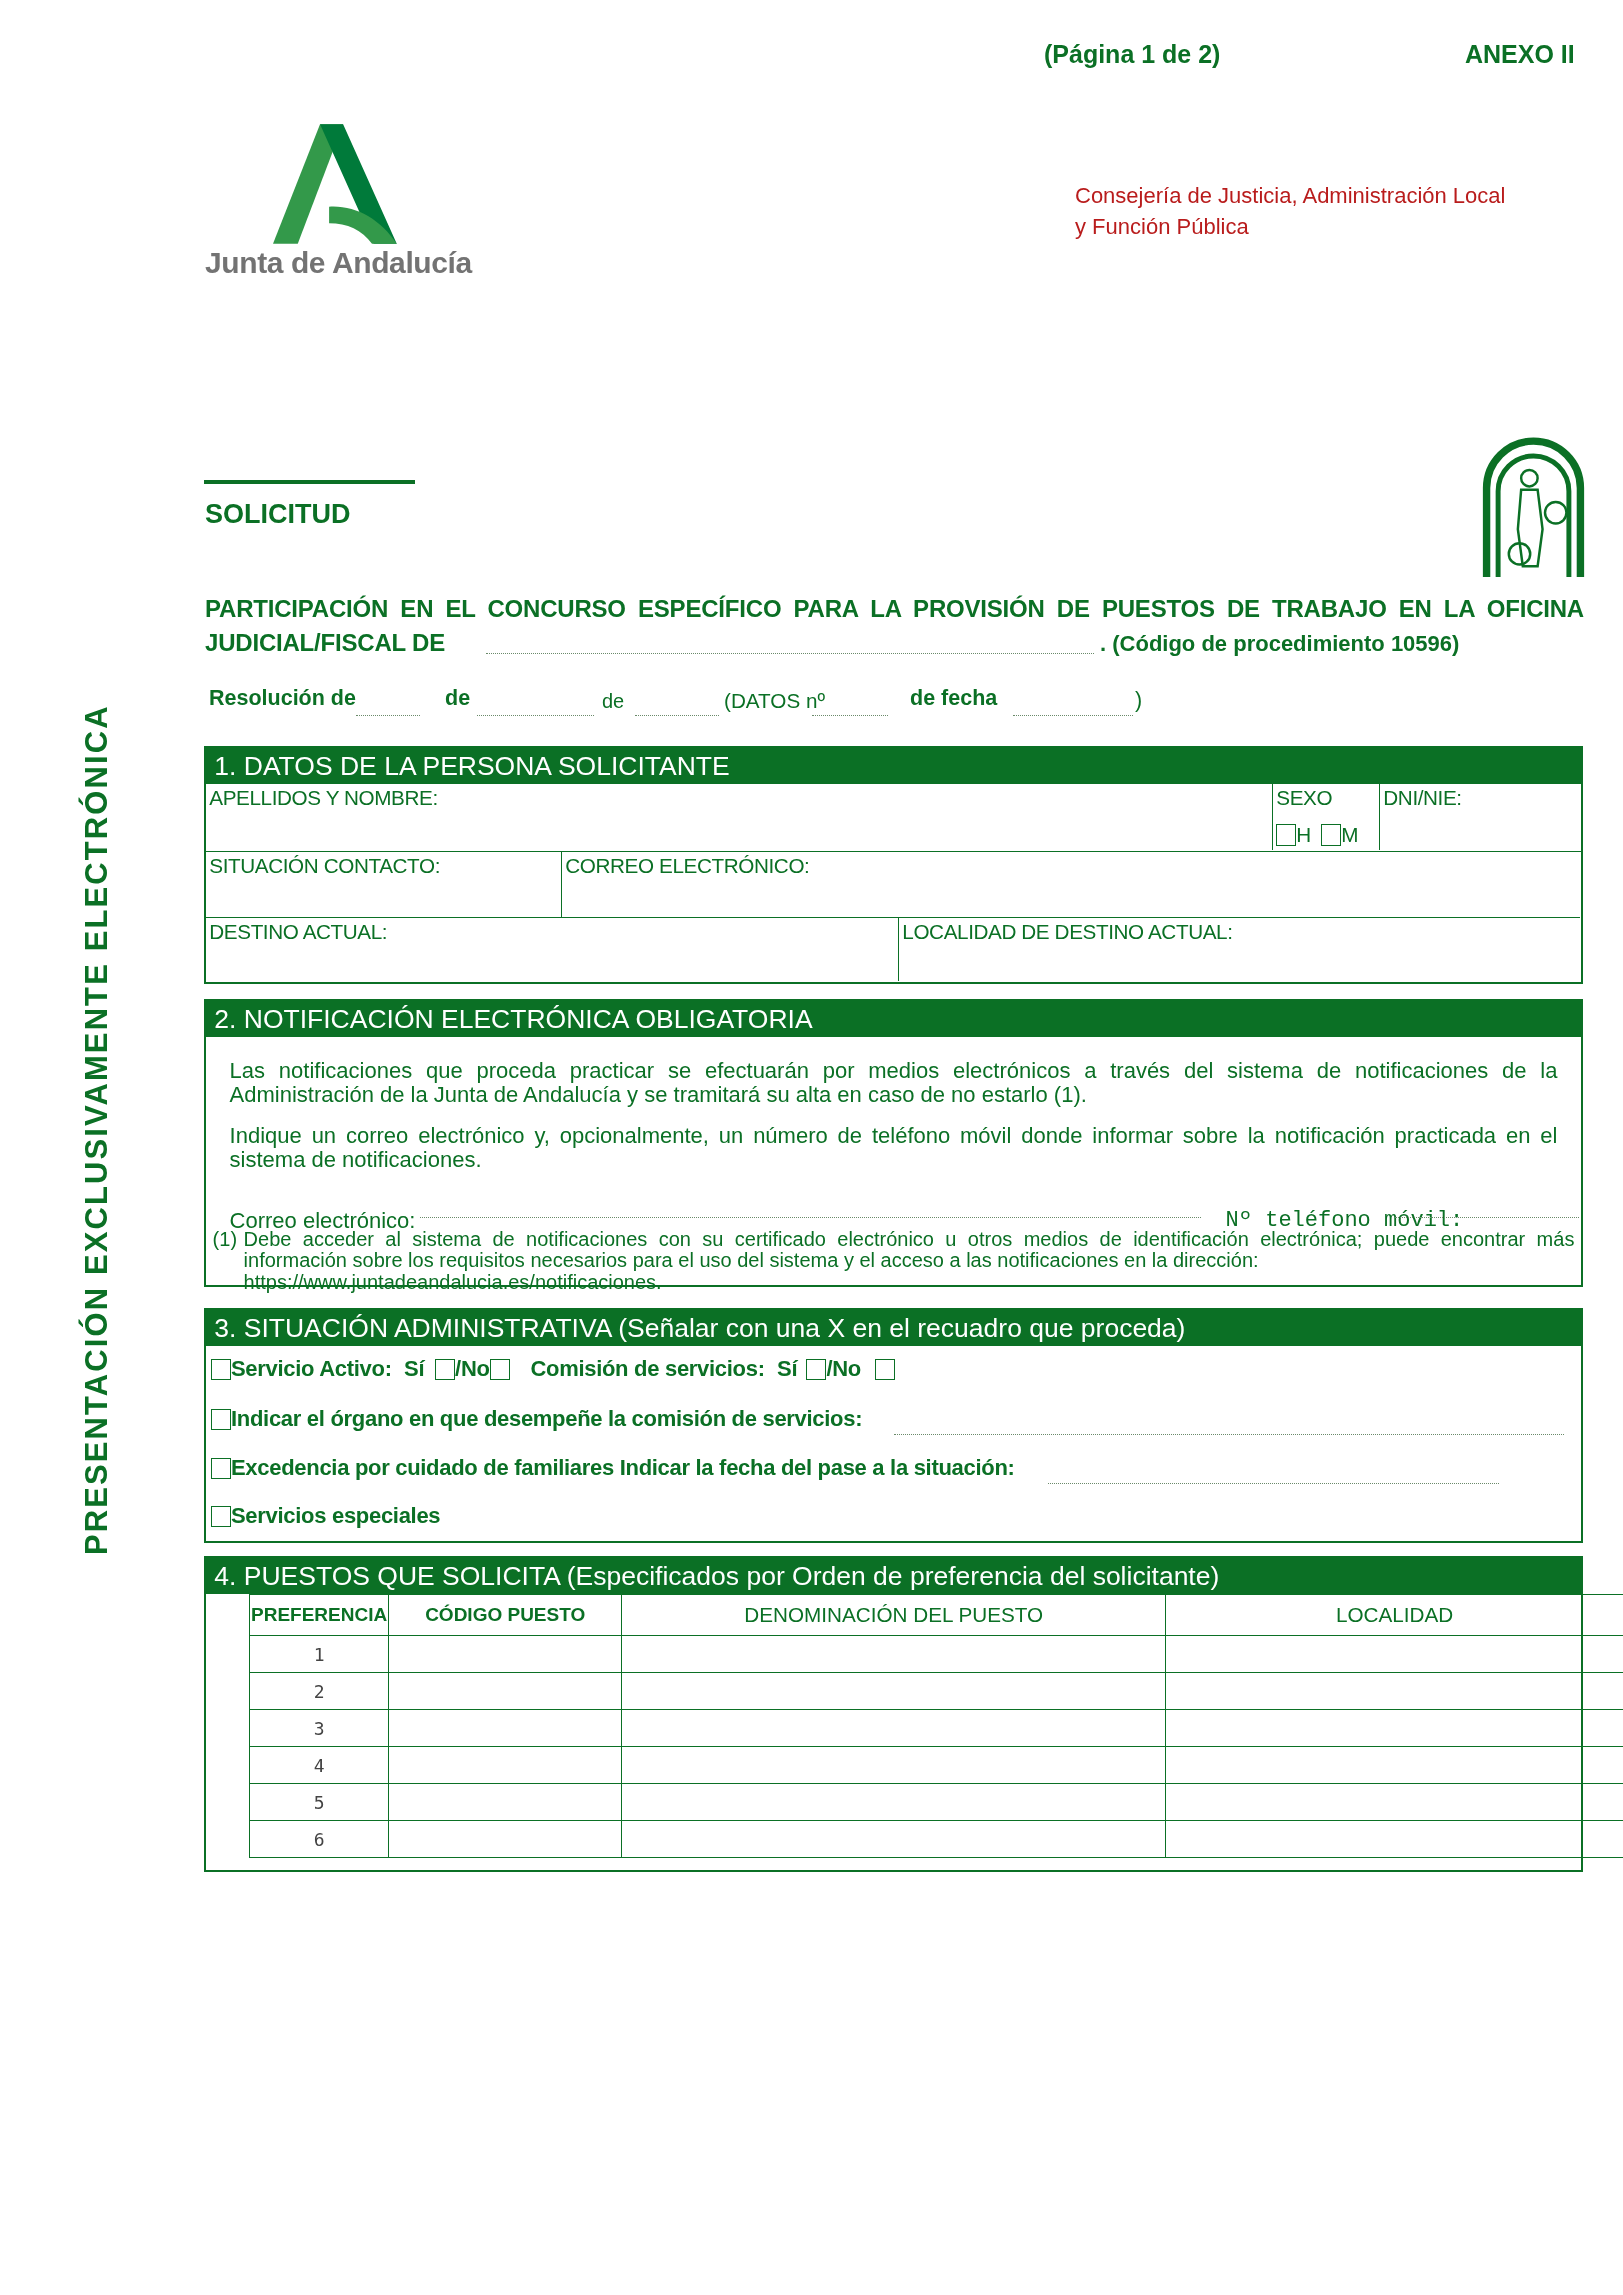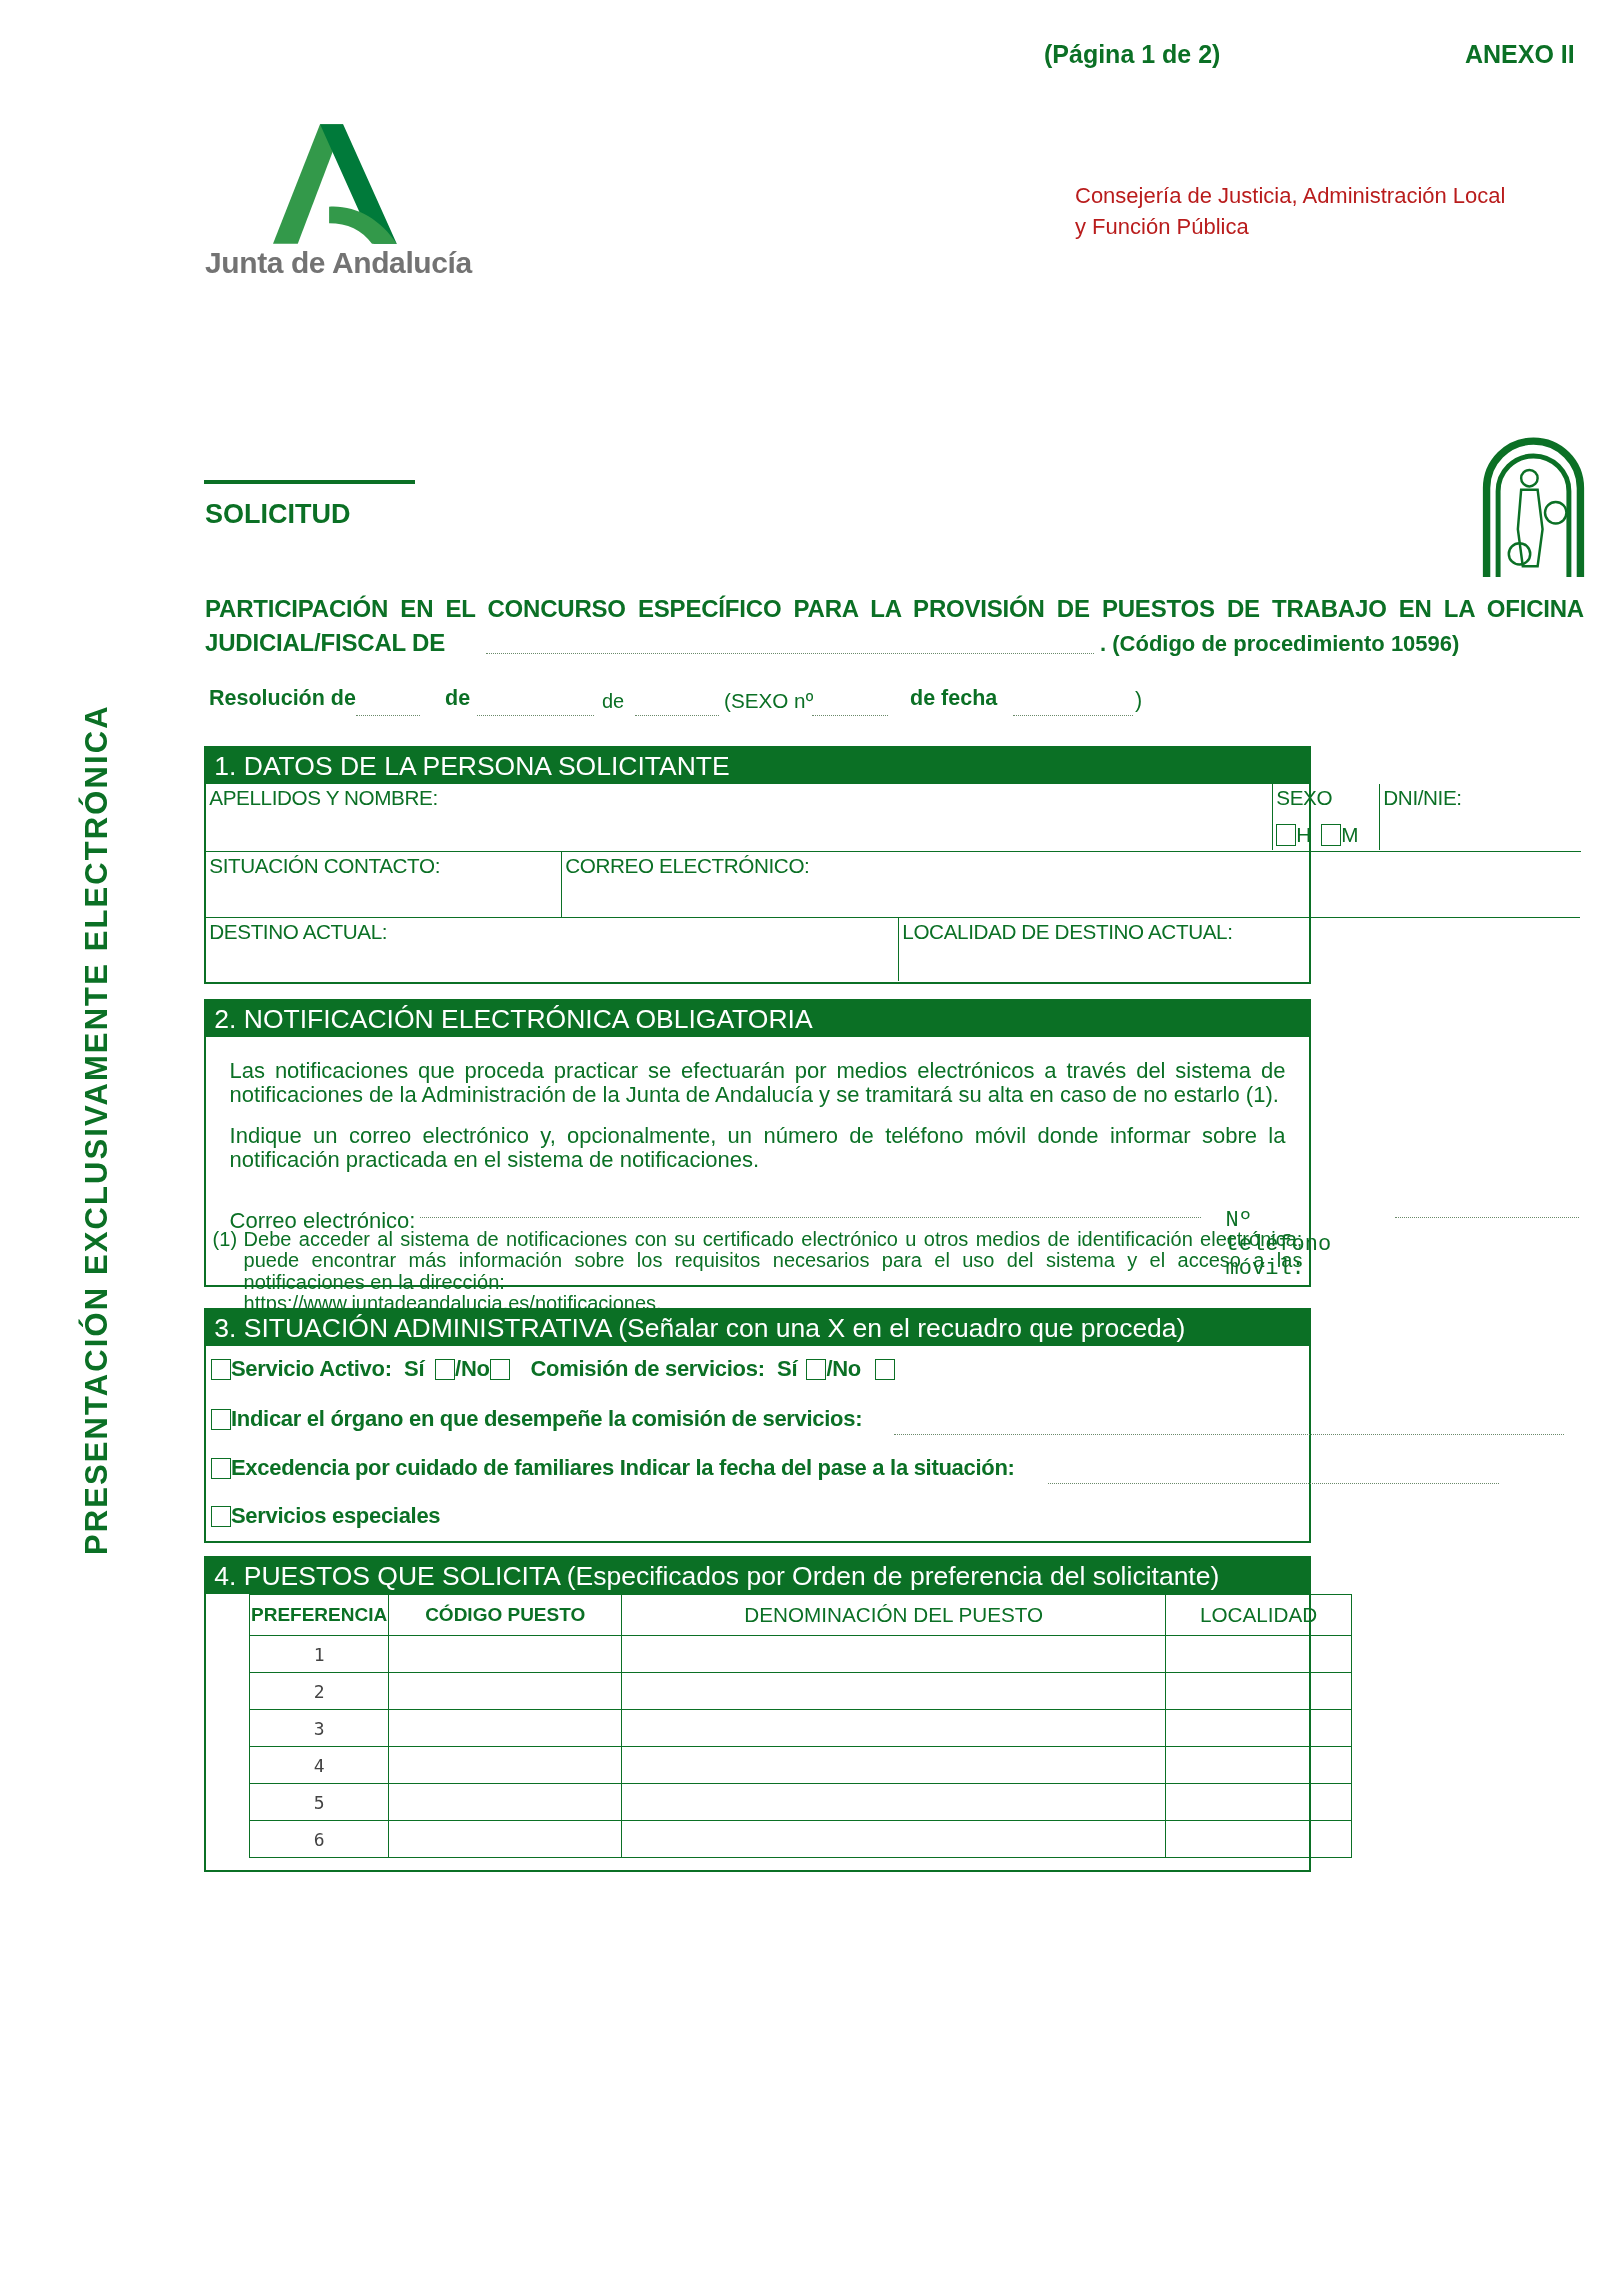--- a/index.html
+++ b/index.html
@@ -16,21 +16,21 @@
   #sol-line { left:204px; top:480px; width:211px; height:4.1px; background:#0b7025; }
   #solicitud { left:205px; top:499px; font-size:27px; font-weight:bold; }
   #title1 { left:205px; top:595px; width:1379px; font-size:24px; font-weight:bold; text-align:justify; text-align-last:justify; letter-spacing:-0.2px; }
   #title2 { left:205px; top:629px; font-size:24px; font-weight:bold; letter-spacing:-0.2px; }
   #judicial-line { left:486px; top:653px; width:608px; border-bottom:1.7px dotted #6a8a6a; }
   #codigo { left:1100px; top:631px; font-size:22px; font-weight:bold; }
   .resol { top:686px; font-size:21.5px; }
   .dotline { border-bottom:1.7px dotted #6a8a6a; height:0; }
   .side { left:79px; top:1555px; font-size:31px; font-weight:bold; letter-spacing:2.1px; transform:rotate(-90deg); transform-origin:left top; white-space:nowrap; }
 
-  .section { left:204px; width:1107px; border:2.5px solid #0b7025; box-sizing:border-box; background:#fff; }
+  .section { left:204px; width:1379px; border:2.5px solid #0b7025; box-sizing:border-box; background:#fff; }
   .sec-head { background:#0b7025; color:#fff; font-size:26.5px; padding:3.3px 8.3px 0 8.3px; height:36px; box-sizing:border-box; white-space:nowrap; }
   .cell { position:absolute; border-color:#0b7025; border-style:solid; border-width:0; box-sizing:border-box; font-size:20.7px; color:#0b7025; padding:1.7px 3.3px; letter-spacing:-0.4px; }
   .chk { display:inline-block; width:20px; height:21.5px; border:1.7px solid #0b7025; box-sizing:border-box; vertical-align:-4.1px; }
   .p { font-size:22px; color:#0b7025; text-align:justify; line-height:24px; margin:17px; }
   .note { font-size:20px; line-height:21.5px; color:#0b7025; }
   table.pt { border-collapse:collapse; width:100%;margin-left:43px; }
   table.pt td { border:1.7px solid #0b7025; height:37px; box-sizing:border-box; color:#0b7025; }
   table.pt td.num { text-align:center; font-family:"DejaVu Sans Mono", monospace; font-size:18px; color:#444; }
   table.pt th { border:1.7px solid #0b7025; height:38px; font-size:20.7px; color:#0b7025; font-weight:normal; }
 </style>
@@ -68,21 +68,21 @@
 <div id="title2" class="abs">JUDICIAL/FISCAL DE</div>
 <div id="judicial-line" class="abs"></div>
 <div id="codigo" class="abs">. (Código de procedimiento 10596)</div>
 
 <div class="abs resol bold" style="left:209px;">Resolución de</div>
 <div class="abs dotline" style="left:356px; top:715px; width:64px;"></div>
 <div class="abs resol bold" style="left:445px;">de</div>
 <div class="abs dotline" style="left:477px; top:715px; width:117px;"></div>
 <div class="abs resol" style="left:602px; top:690px; font-size:20px;">de</div>
 <div class="abs dotline" style="left:635px; top:715px; width:84px;"></div>
-<div class="abs resol" style="left:724px; top:689px; font-size:20.7px;">(SEXO nº</div>
+<div class="abs resol" style="left:724px; top:689px; font-size:20.7px;">(DATOS nº</div>
 <div class="abs dotline" style="left:812px; top:715px; width:76px;"></div>
 <div class="abs resol bold" style="left:910px;">de fecha</div>
 <div class="abs dotline" style="left:1013px; top:715px; width:120px;"></div>
 <div class="abs resol" style="left:1135px; top:688px;">)</div>
 
 <div class="abs side green">PRESENTACIÓN EXCLUSIVAMENTE ELECTRÓNICA</div>
 
 <div class="abs section" style="top:746px; height:238px;">
   <div class="sec-head">1. DATOS DE LA PERSONA SOLICITANTE</div>
   <div class="cell" style="left:0; top:36px; width:1067px; height:66px; border-right-width:1.7px;">

